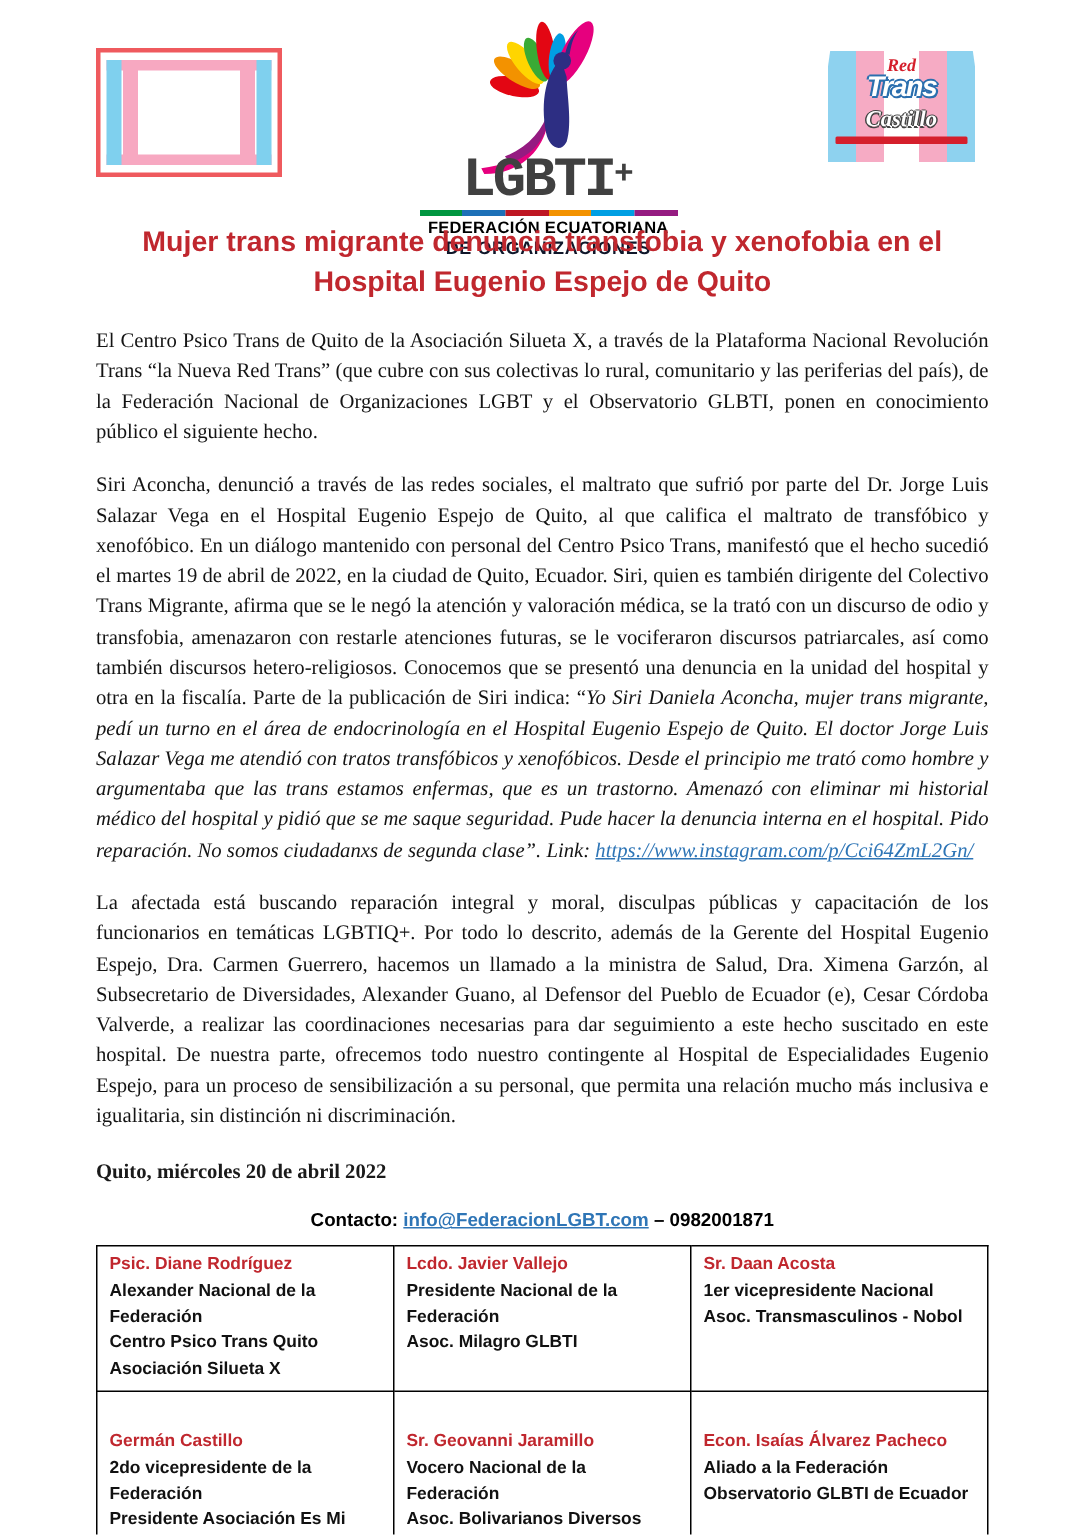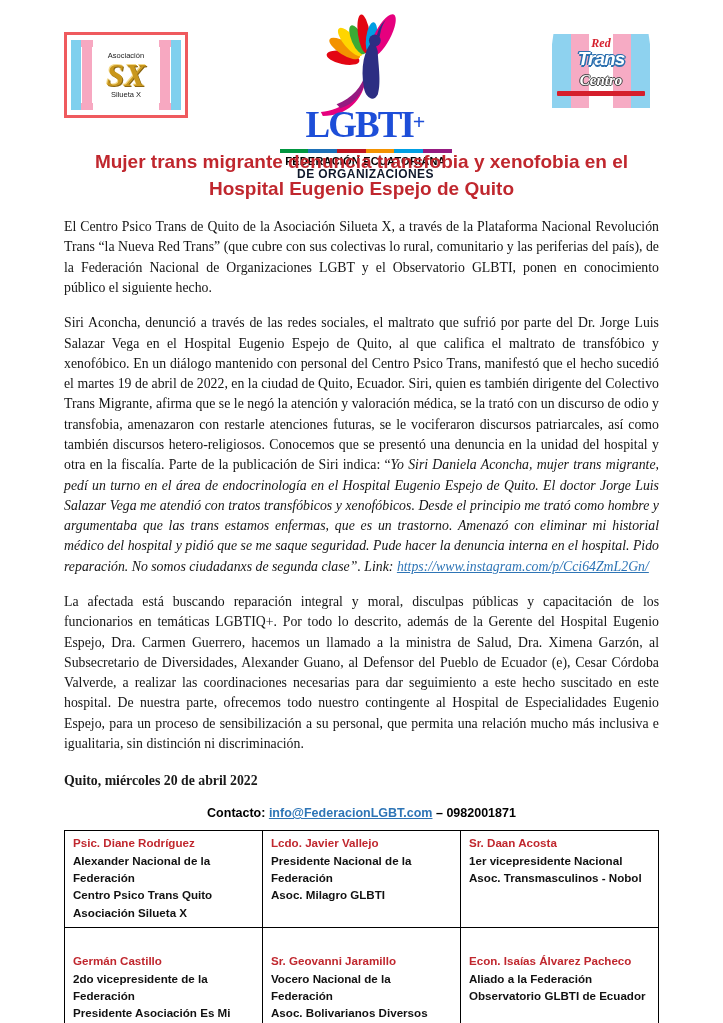--- a/index.html
+++ b/index.html
@@ -19,21 +19,21 @@
   .sx-cap{position:absolute;height:7px;background:#f7a8c1;left:4px;right:4px;}
   .sx-cap.top{top:5px;} .sx-cap.bot{bottom:5px;}
   .sx-center{position:absolute;left:26px;right:26px;top:0;bottom:0;display:flex;flex-direction:column;align-items:center;justify-content:center;background:#fff;}
   .sx-top{font-family:"Liberation Sans",sans-serif;font-size:7.5px;color:#222;}
   .sx-acro{font-family:"Liberation Serif",serif;font-style:italic;font-weight:700;font-size:32px;line-height:30px;color:#c9971c;text-shadow:1px 1px 0 #8a6510,-1px -1px 0 #f3d98a;}
   .sx-bottom{font-family:"Liberation Sans",sans-serif;font-size:7.5px;color:#222;}
 
   
   .logo-fed{width:210px;text-align:center;margin-top:-4px;flex:0 0 auto;}
   .fed-bird{display:block;margin:0 auto -20px auto;}
-  .fed-word{font-family:Liberation Serif, serif;font-weight:900;font-size:37px;line-height:48px;color:#1d4ed8;letter-spacing:-2px;}
+  .fed-word{font-family:Liberation Mono, monospace;font-weight:900;font-size:37px;line-height:38px;color:#404040;letter-spacing:-2px;}
   .fed-plus{font-size:22px;font-weight:900;letter-spacing:0;vertical-align:8px;}
   .fed-bar{display:flex;width:172px;height:3.5px;margin:0 auto 2px auto;}
   .fed-bar span{flex:1;}
   .fed-l1{font-family:"Liberation Sans",sans-serif;font-weight:800;font-size:11px;letter-spacing:.2px;color:#000;}
   .fed-l2{font-family:"Liberation Sans",sans-serif;font-weight:800;font-size:12px;letter-spacing:.4px;color:#0f172a;}
 
   
   .logo-rt{margin-top:16px;width:116px;height:74px;position:relative;flex:0 0 auto;
     clip-path:polygon(9% 0,91% 0,100% 100%,0 100%);
     background:linear-gradient(90deg,#fff 0 8%,#8ed2ef 8% 24%,#f6abc4 24% 40%,#fff 40% 60%,#f6abc4 60% 76%,#8ed2ef 76% 92%,#fff 92% 100%);}
@@ -70,25 +70,20 @@
 
   <div class="logo-row">
 
     <div class="logo-sx">
       <div class="sx-cap top"></div>
       <div class="sx-cap bot"></div>
       <div class="sx-bar sx-blue sx-l1"></div>
       <div class="sx-bar sx-pink sx-l2"></div>
       <div class="sx-bar sx-pink sx-r2"></div>
       <div class="sx-bar sx-blue sx-r1"></div>
-      <div class="sx-center">
-        <span class="sx-top">Asociación</span>
-        <span class="sx-acro">SX</span>
-        <span class="sx-bottom">Silueta X</span>
-      </div>
     </div>
 
     <div class="logo-fed">
       <svg class="fed-bird" width="118" height="104" viewBox="0 0 120 106">
 
         <path d="M14,100 C36,98 52,84 60,64 C58,88 40,104 16,104 Z" fill="#e6007e"></path>
         <path d="M30,92 C46,86 56,74 60,60 C60,80 48,92 34,96 Z" fill="#951b81"></path>
 
         <g>
           <g transform="rotate(-78 62 50)">
@@ -127,21 +122,21 @@
           <span style="background:#009fe3"></span>
           <span style="background:#951b81"></span>
       </div>
       <div class="fed-l1">FEDERACIÓN ECUATORIANA</div>
       <div class="fed-l2">DE ORGANIZACIONES</div>
     </div>
 
     <div class="logo-rt">
       <div class="rt-red">Red</div>
       <div class="rt-trans">Trans</div>
-      <div class="rt-ec">Centro</div>
+      <div class="rt-ec">Castillo</div>
       <div class="rt-tagline"></div>
     </div>
   </div>
 
   <div class="doc-title">Mujer trans migrante denuncia transfobia y xenofobia en el Hospital Eugenio Espejo de Quito</div>
 
   <p class="para">El Centro Psico Trans de Quito de la Asociación Silueta X, a través de la Plataforma Nacional Revolución Trans “la Nueva Red Trans” (que cubre con sus colectivas lo rural, comunitario y las periferias del país), de la Federación Nacional de Organizaciones LGBT y el Observatorio GLBTI, ponen en conocimiento público el siguiente hecho.</p>
 
   <p class="para"><span>Siri Aconcha, denunció a través de las redes sociales, el maltrato que sufrió por parte del Dr. Jorge Luis Salazar Vega en el Hospital Eugenio Espejo de Quito, al que califica el maltrato de transfóbico y xenofóbico. En un diálogo mantenido con personal del Centro Psico Trans, manifestó que el hecho sucedió el martes 19 de abril de 2022, en la ciudad de Quito, Ecuador. Siri, quien es también dirigente del Colectivo Trans Migrante, afirma que se le negó la atención y valoración médica, se la trató con un discurso de odio y transfobia, amenazaron con restarle atenciones futuras, se le vociferaron discursos patriarcales, así como también discursos hetero-religiosos. Conocemos que se presentó una denuncia en la unidad del hospital y otra en la fiscalía. Parte de la publicación de Siri indica: “</span><i>Yo Siri Daniela Aconcha, mujer trans migrante, pedí un turno en el área de endocrinología en el Hospital Eugenio Espejo de Quito. El doctor Jorge Luis Salazar Vega me atendió con tratos transfóbicos y xenofóbicos. Desde el principio me trató como hombre y argumentaba que las trans estamos enfermas, que es un trastorno. Amenazó con eliminar mi historial médico del hospital y pidió que se me saque seguridad. Pude hacer la denuncia interna en el hospital. Pido reparación. No somos ciudadanxs de segunda clase”. </i><i>Link: </i><a class="body-link">https://www.instagram.com/p/Cci64ZmL2Gn/</a></p>
 

